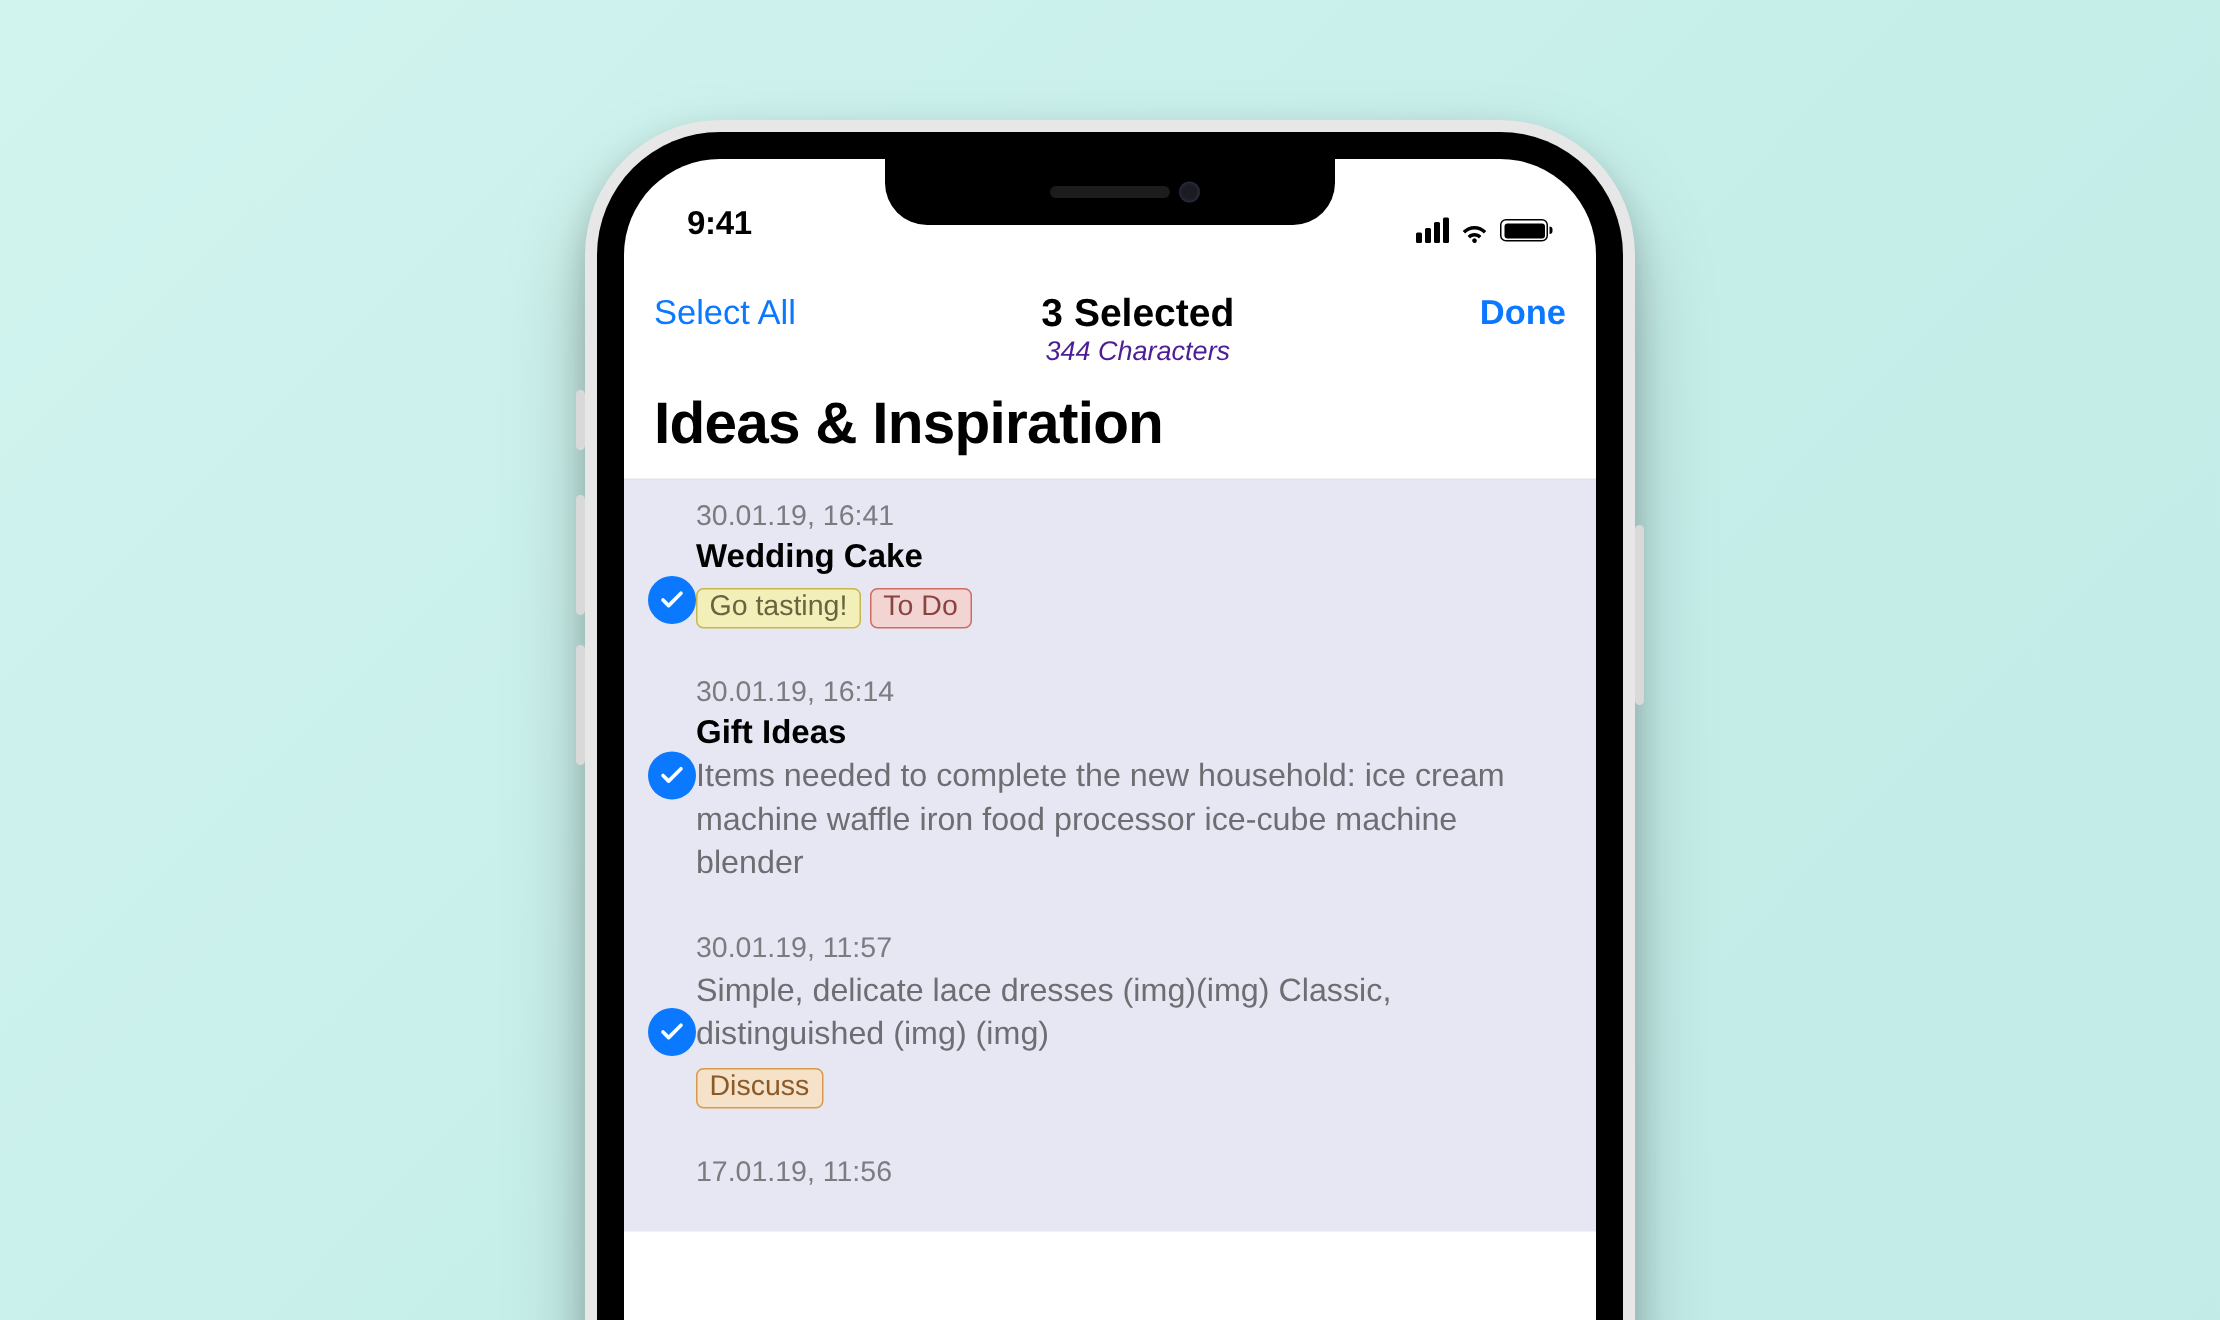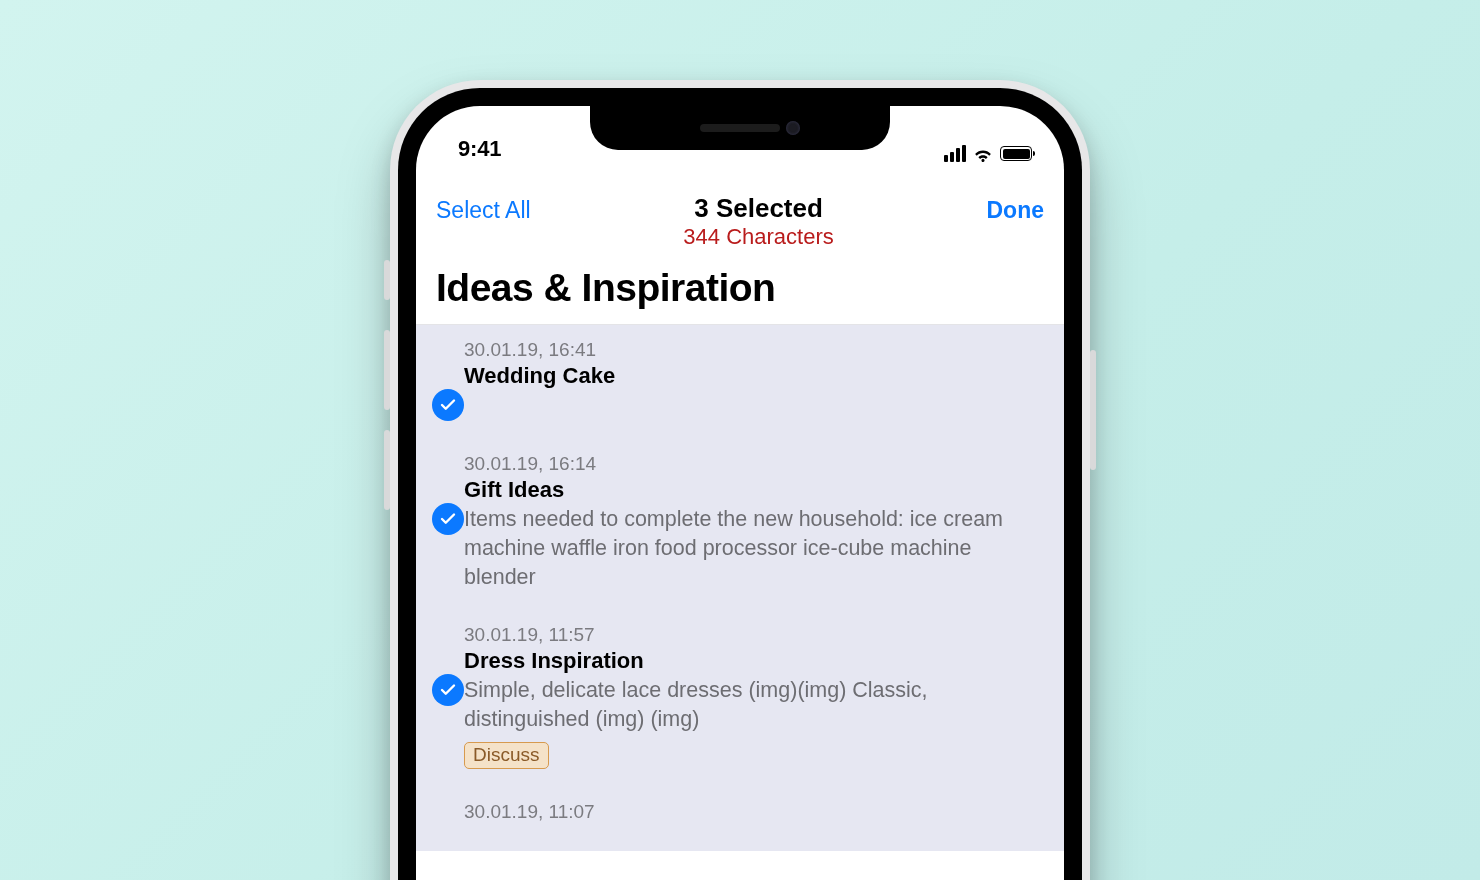--- a/index.html
+++ b/index.html
@@ -111,21 +111,21 @@
   
   .nav {
     display: flex;
     align-items: center;
     padding: 8px 20px 4px 20px;
   }
   .nav-left, .nav-right { color: #0b79ff; font-size: 23px; font-weight: 400; }
   .nav-right { font-weight: 700; }
   .nav-center { flex: 1; text-align: center; }
   .nav-title { font-size: 26px; font-weight: 700; color: #000; line-height: 1.15; margin-top: 22px; }
-  .nav-sub { font-size: 22px; color: #b91c1c; }
+  .nav-sub { font-size: 18px; color: #4c1d95; font-style: italic; }
 
   .page-title {
     font-size: 39px;
     font-weight: 800;
     padding: 12px 4px 14px 20px;
     letter-spacing: -0.5px;
     color: #000;
     border-bottom: 1px solid #e4e4e7;
   }
 
@@ -217,20 +217,24 @@
 
         <div class="item">
           <span class="check">
             <svg viewBox="0 0 24 24">
                 <path d="M20 6L9 17l-5-5" fill="none" stroke="#fff" stroke-width="3.2" stroke-linecap="round" stroke-linejoin="round"></path>
               </svg>
           </span>
           <div class="item-body">
             <div class="item-date">30.01.19, 16:41</div>
             <div class="item-title">Wedding Cake</div>
+            <div class="tags">
+              <span class="tag yellow">Go tasting!</span>
+              <span class="tag red">To Do</span>
+            </div>
           </div>
         </div>
 
         <div class="item">
           <span class="check">
             <svg viewBox="0 0 24 24">
                 <path d="M20 6L9 17l-5-5" fill="none" stroke="#fff" stroke-width="3.2" stroke-linecap="round" stroke-linejoin="round"></path>
               </svg>
           </span>
           <div class="item-body">
@@ -241,34 +245,33 @@
         </div>
 
         <div class="item">
           <span class="check">
             <svg viewBox="0 0 24 24">
                 <path d="M20 6L9 17l-5-5" fill="none" stroke="#fff" stroke-width="3.2" stroke-linecap="round" stroke-linejoin="round"></path>
               </svg>
           </span>
           <div class="item-body">
             <div class="item-date">30.01.19, 11:57</div>
-            <div class="item-title">Dress Inspiration</div>
             <div class="item-preview">Simple, delicate lace dresses (img)(img) Classic, distinguished (img) (img)</div>
             <div class="tags">
               <span class="tag orange">Discuss</span>
             </div>
           </div>
         </div>
 
         <div class="item partial">
           <span class="check" style="margin-top:0; visibility:hidden;">
             <svg viewBox="0 0 24 24"></svg>
           </span>
           <div class="item-body">
-            <div class="item-date">30.01.19, 11:07</div>
+            <div class="item-date">17.01.19, 11:56</div>
           </div>
         </div>
 
       </div>
 
     </div>
   </div>
 </div>
 
 </body></html>

